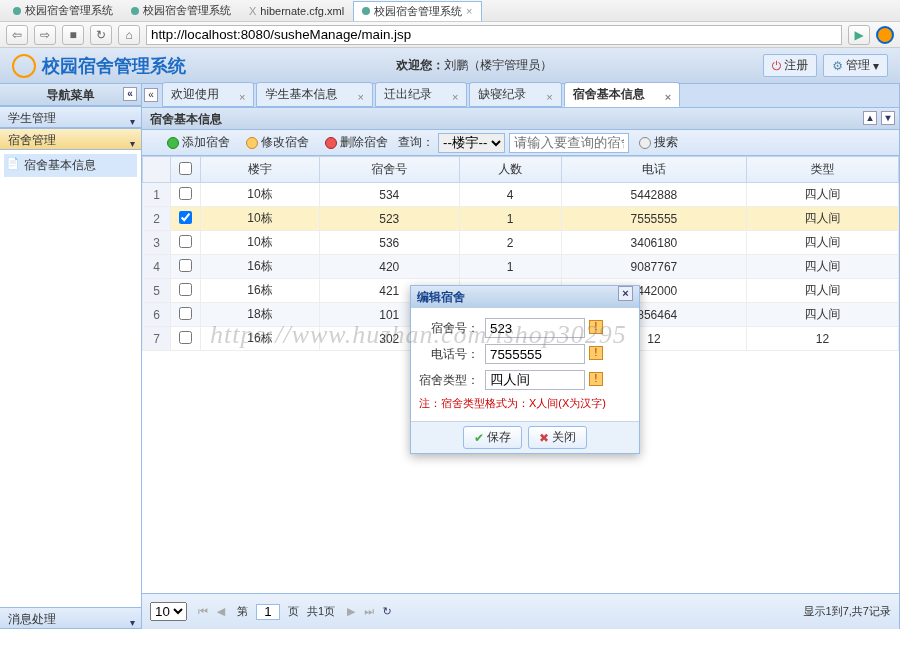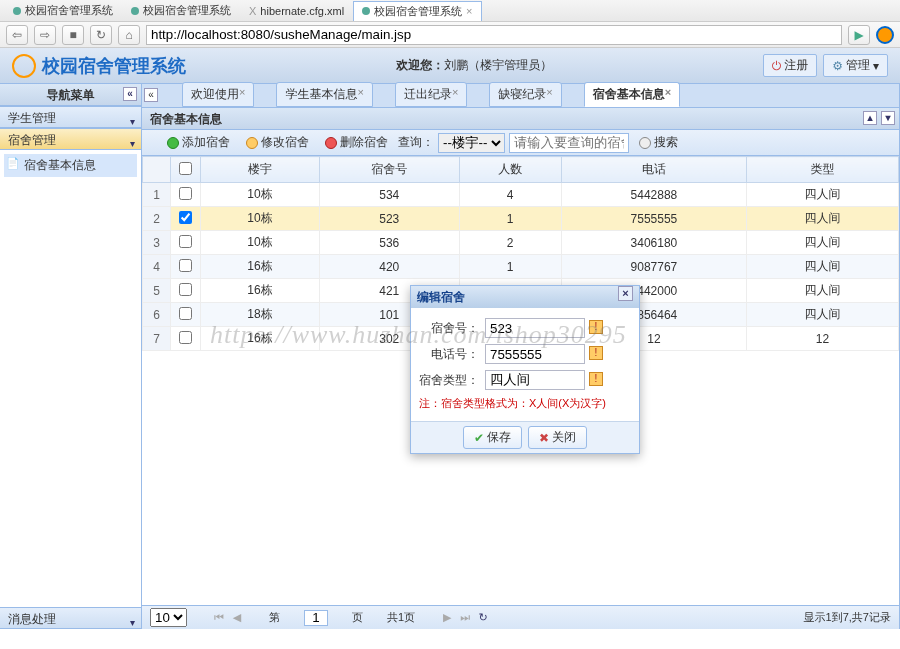--- a/index.html
+++ b/index.html
@@ -33,21 +33,21 @@
 .acc-h.active { background:linear-gradient(#fcefc7,#f5d886); }
 .acc-h .chev { position:absolute; right:6px; top:4px; font-size:10px; color:#336; }
 .acc-body { flex:1; background:#fff; padding:4px; }
 .tree-item { padding:3px 4px 3px 20px; cursor:pointer; position:relative; }
 .tree-item.sel { background:#d6e6fb; }
 .tree-item::before { content:"📄"; position:absolute; left:2px; font-size:11px; }
 
 .main { flex:1; display:flex; flex-direction:column; border-right:1px solid #99bbe8; }
 .tabstrip { height:24px; background:#cedff5; border-bottom:1px solid #99bbe8; display:flex; padding-left:20px; align-items:flex-end; position:relative; }
 .tab-scroll { position:absolute; left:2px; top:4px; width:14px; height:14px; border:1px solid #99b; background:#fff; font-size:10px; text-align:center; line-height:12px; }
-.tab { padding:3px 8px; border:1px solid #99bbe8; background:#e4eefb; margin-right:2px; border-radius:3px 3px 0 0; display:flex; gap:0; align-items:flex-start; cursor:pointer;margin-left:20px; }
+.tab { padding:3px 8px; border:1px solid #99bbe8; background:#e4eefb; margin-right:2px; border-radius:3px 3px 0 0; display:flex; gap:20px; align-items:flex-end; cursor:pointer; }
 .tab.active { background:#fff; border-bottom-color:#fff; font-weight:bold; }
 .tab .tx { color:#888; font-size:11px; }
 
 .panel-hdr { height:22px; background:linear-gradient(#dae7f6,#c5d6eb); border-bottom:1px solid #99bbe8; line-height:22px; padding:0 8px; font-weight:bold; position:relative; }
 .toolbar { height:26px; background:linear-gradient(#e9f1fb,#d7e5f7); border-bottom:1px solid #99bbe8; display:flex; align-items:center; gap:4px; padding:0 19px; }
 .tbtn { display:flex; align-items:center; gap:3px; padding:2px 6px; cursor:pointer; border-radius:2px; }
 .ic { width:12px; height:12px; border-radius:50%; display:inline-block; }
 .ic.add { background:#4b4; border:1px solid #282; }
 .ic.edit { background:#fc6; border:1px solid #c82; }
 .ic.del { background:#e55; border:1px solid #a22; }
@@ -56,21 +56,21 @@
 .tinput { height:20px; border:1px solid #99bbe8; padding:0 4px; width:120px; color:#999; }
 
 .grid { flex:1; overflow:auto; background:#fff; }
 table { width:100%; border-collapse:collapse; }
 th { background:linear-gradient(#f3f7fc,#e4eefb); border:1px solid #c5d6eb; padding:4px; font-weight:normal; text-align:center; }
 td { border:1px solid #ededed; padding:3px 6px; text-align:center; }
 tr.alt td { background:#f4f8fd; }
 tr.sel td { background:#fdf2c7; }
 .rn { background:#f0f4fa !important; color:#666; width:28px; }
 
-.pager { height:24px; background:linear-gradient(#e9f1fb,#d7e5f7); border-top:1px solid #99bbe8; display:flex; align-items:center; gap:24px; padding:0 8px; font-size:11px; }
+.pager { height:36px; background:linear-gradient(#e9f1fb,#d7e5f7); border-top:1px solid #99bbe8; display:flex; align-items:center; gap:8px; padding:0 8px; font-size:11px; }
 .pager .pbtns { display:flex; gap:2px; }
 .pager .pb { width:16px; height:16px; text-align:center; line-height:14px; color:#336; cursor:pointer; }
 .pager .pb.d { color:#aaa; }
 .pager .sp { flex:1; }
 
 .dialog { position:absolute; left:410px; top:285px; width:230px; background:#fff; border:1px solid #99bbe8; box-shadow:0 3px 10px rgba(0,0,0,0.3); }
 .dlg-hdr { height:22px; background:linear-gradient(#dae7f6,#b8cfe9); line-height:22px; padding:0 6px; font-weight:bold; color:#15428b; display:flex; justify-content:space-between; }
 .dlg-x { width:15px; height:15px; background:#e8f0fb; border:1px solid #99b; text-align:center; line-height:13px; color:#336; cursor:pointer; font-size:11px; }
 .dlg-body { padding:10px 8px; }
 .frow { display:flex; align-items:center; margin-bottom:6px; }

